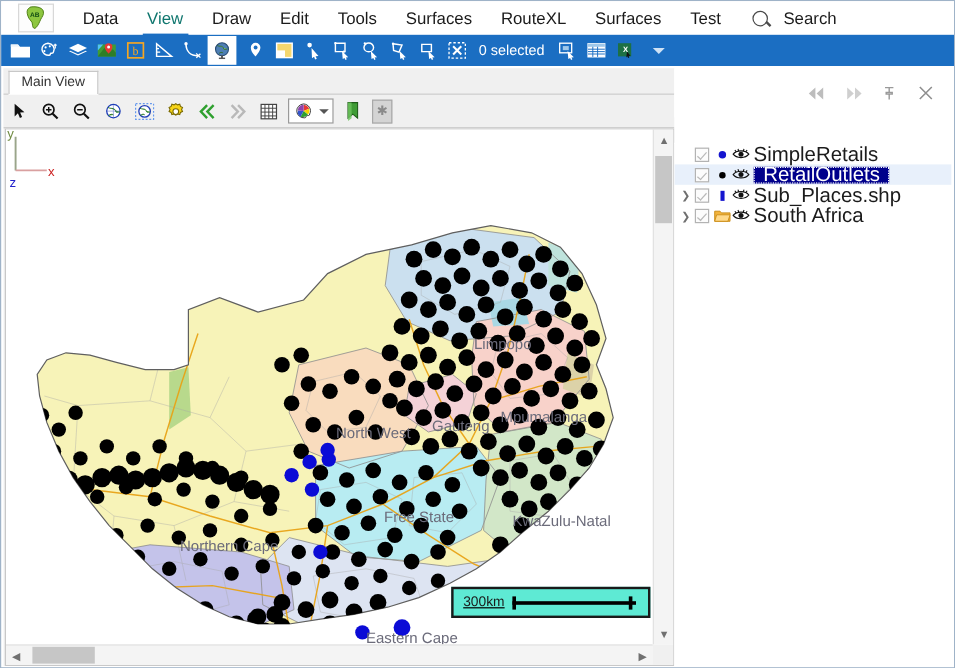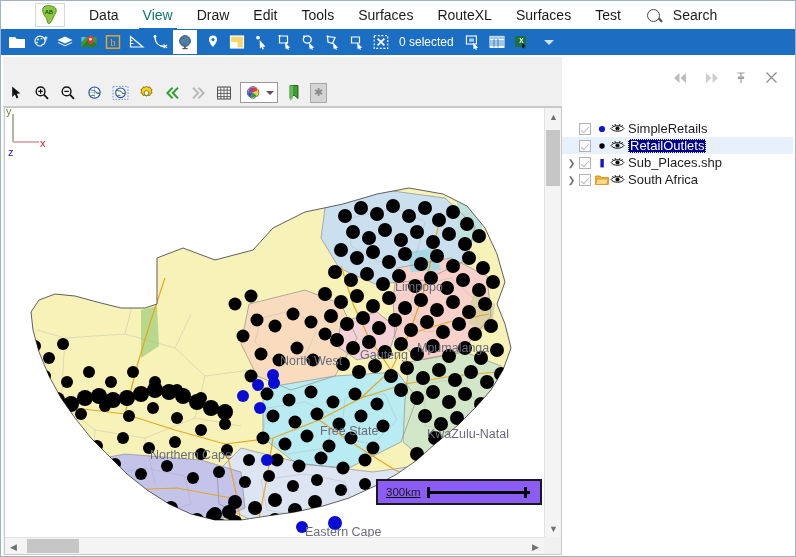--- a/index.html
+++ b/index.html
@@ -15,21 +15,20 @@
     position:relative;width:796px;height:557px;
     border:1px solid #9fb3c8;box-sizing:border-box;
     background:#ffffff;
   }
 
   
   .menubar{
     position:absolute;left:0;top:0;width:100%;height:28px;
     background:#ffffff;display:flex;align-items:center;
     box-sizing:border-box;
-    padding-left:20px;
   }
   .logo{
     width:30px;height:24px;margin-left:14px;margin-right:12px;
     position:relative;display:flex;align-items:center;justify-content:center;
     border:1px solid #d8d8d8;background:#fdfdfd;box-sizing:border-box;
   }
   .logo svg{display:block;}
   .menu-item{
     padding:3px 12px;color:#1b1b1b;font-size:14px;cursor:default;
     position:relative;white-space:nowrap;
@@ -127,22 +126,22 @@
     color:#707070;font-size:9px;
   }
   .vthumb{position:absolute;left:1px;width:14px;background:#c6c6c6;}
   .hthumb{position:absolute;top:1px;height:14px;background:#c6c6c6;}
   .corner{
     position:absolute;right:0;bottom:0;width:17px;height:17px;background:#f0f0f0;
   }
 
   
   .scalebar{
-    position:absolute;left:371px;bottom:32px;width:166px;height:26px;
-    background:#8b5cf6;border:2px solid #1a1a1a;
+    position:absolute;left:371px;bottom:22px;width:166px;height:26px;
+    background:#5eead4;border:2px solid #1a1a1a;
     display:flex;align-items:center;box-sizing:border-box;text-decoration:underline;
   }
   .scalelabel{font-size:11.5px;color:#1a1a1a;padding:0 6px 0 8px;}
   .scaleline{
     flex:1;height:11px;position:relative;margin-right:10px;
   }
   .scaleline::before{
     content:"";position:absolute;left:0;right:0;top:4px;height:3px;background:#000;
   }
   .scaleline::after{
@@ -180,38 +179,38 @@
   .lp-desc span{padding-left:7px;font-size:11.5px;color:#333;}
   .lp-tree{
     position:absolute;left:0;top:62px;right:0;bottom:0;
     background:#ffffff;border-top:1px solid #ffffff;overflow:hidden;
   }
   .lrow{
     height:17px;display:flex;align-items:center;box-sizing:border-box;padding-left:3px;
   }
   .lrow.selected .lname{
     background:#00008b;color:#ffffff;outline:1px dotted #ffffff;outline-offset:-1px;
-    padding:0 2px;
+    padding:0 8px;
   }
   .lrow.selrow{background:#e8f0fb;}
   .expander{
     width:13px;height:17px;display:flex;align-items:center;justify-content:center;
     color:#6f6f6f;font-size:9px;flex:0 0 auto;
   }
   .lcheck{
     width:12px;height:12px;border:1px solid #b3b3b3;background:#fcfcfc;
     margin:0 4px 0 1px;flex:0 0 auto;position:relative;box-sizing:border-box;
   }
   .lcheck::after{
     content:"";position:absolute;left:3px;top:1px;width:3px;height:7px;
     border:solid #b9b9b9;border-width:0 1.6px 1.6px 0;transform:rotate(42deg);
   }
   .lsym{width:14px;height:14px;display:flex;align-items:center;justify-content:center;flex:0 0 auto;}
   .leye{width:16px;height:14px;display:flex;align-items:center;justify-content:center;flex:0 0 auto;margin-right:3px;}
-  .lname{font-size:13px;color:#1b1b1b;white-space:nowrap;line-height:14px;}
+  .lname{font-size:17px;color:#1b1b1b;white-space:nowrap;line-height:14px;}
 </style>
 </head>
 <body>
 
 <div id="app">
 
   <div class="menubar">
     <div class="logo">
       <svg width="22" height="20" viewBox="0 0 22 20">
         <path d="M6 1 C10 0 16 1 17 4 C18 7 16 9 15 11 C14 13 13 16 11 18 C9 20 8 17 8 15 C8 13 6 12 5 10 C4 8 3 5 4 3 Z" fill="#8dc63f" stroke="#4b7c14" stroke-width="0.8"></path>
@@ -392,20 +391,23 @@
       </svg>
     </div>
     <div class="tb-sep"></div>
     <div class="tb-btn">
       <span class="caretdown"></span>
     </div>
   </div>
 
   <div class="mapdock">
 
+    <div class="tabstrip">
+      <div class="tab">Main View</div>
+    </div>
 
     <div class="maptoolbar">
       <div class="mt-btn">
         <svg width="15" height="15" viewBox="0 0 15 15">
           <path d="M3.2 1.4 L3.2 12 L5.9 9.4 L7.6 13.4 L9.4 12.6 L7.8 8.8 L11.4 8.6 Z" fill="#111"></path>
         </svg>
       </div>
       <div class="mt-btn">
         <svg width="16" height="16" viewBox="0 0 16 16">
           <circle cx="6.6" cy="6.4" r="4.4" fill="none" stroke="#111" stroke-width="1.4"></circle>

